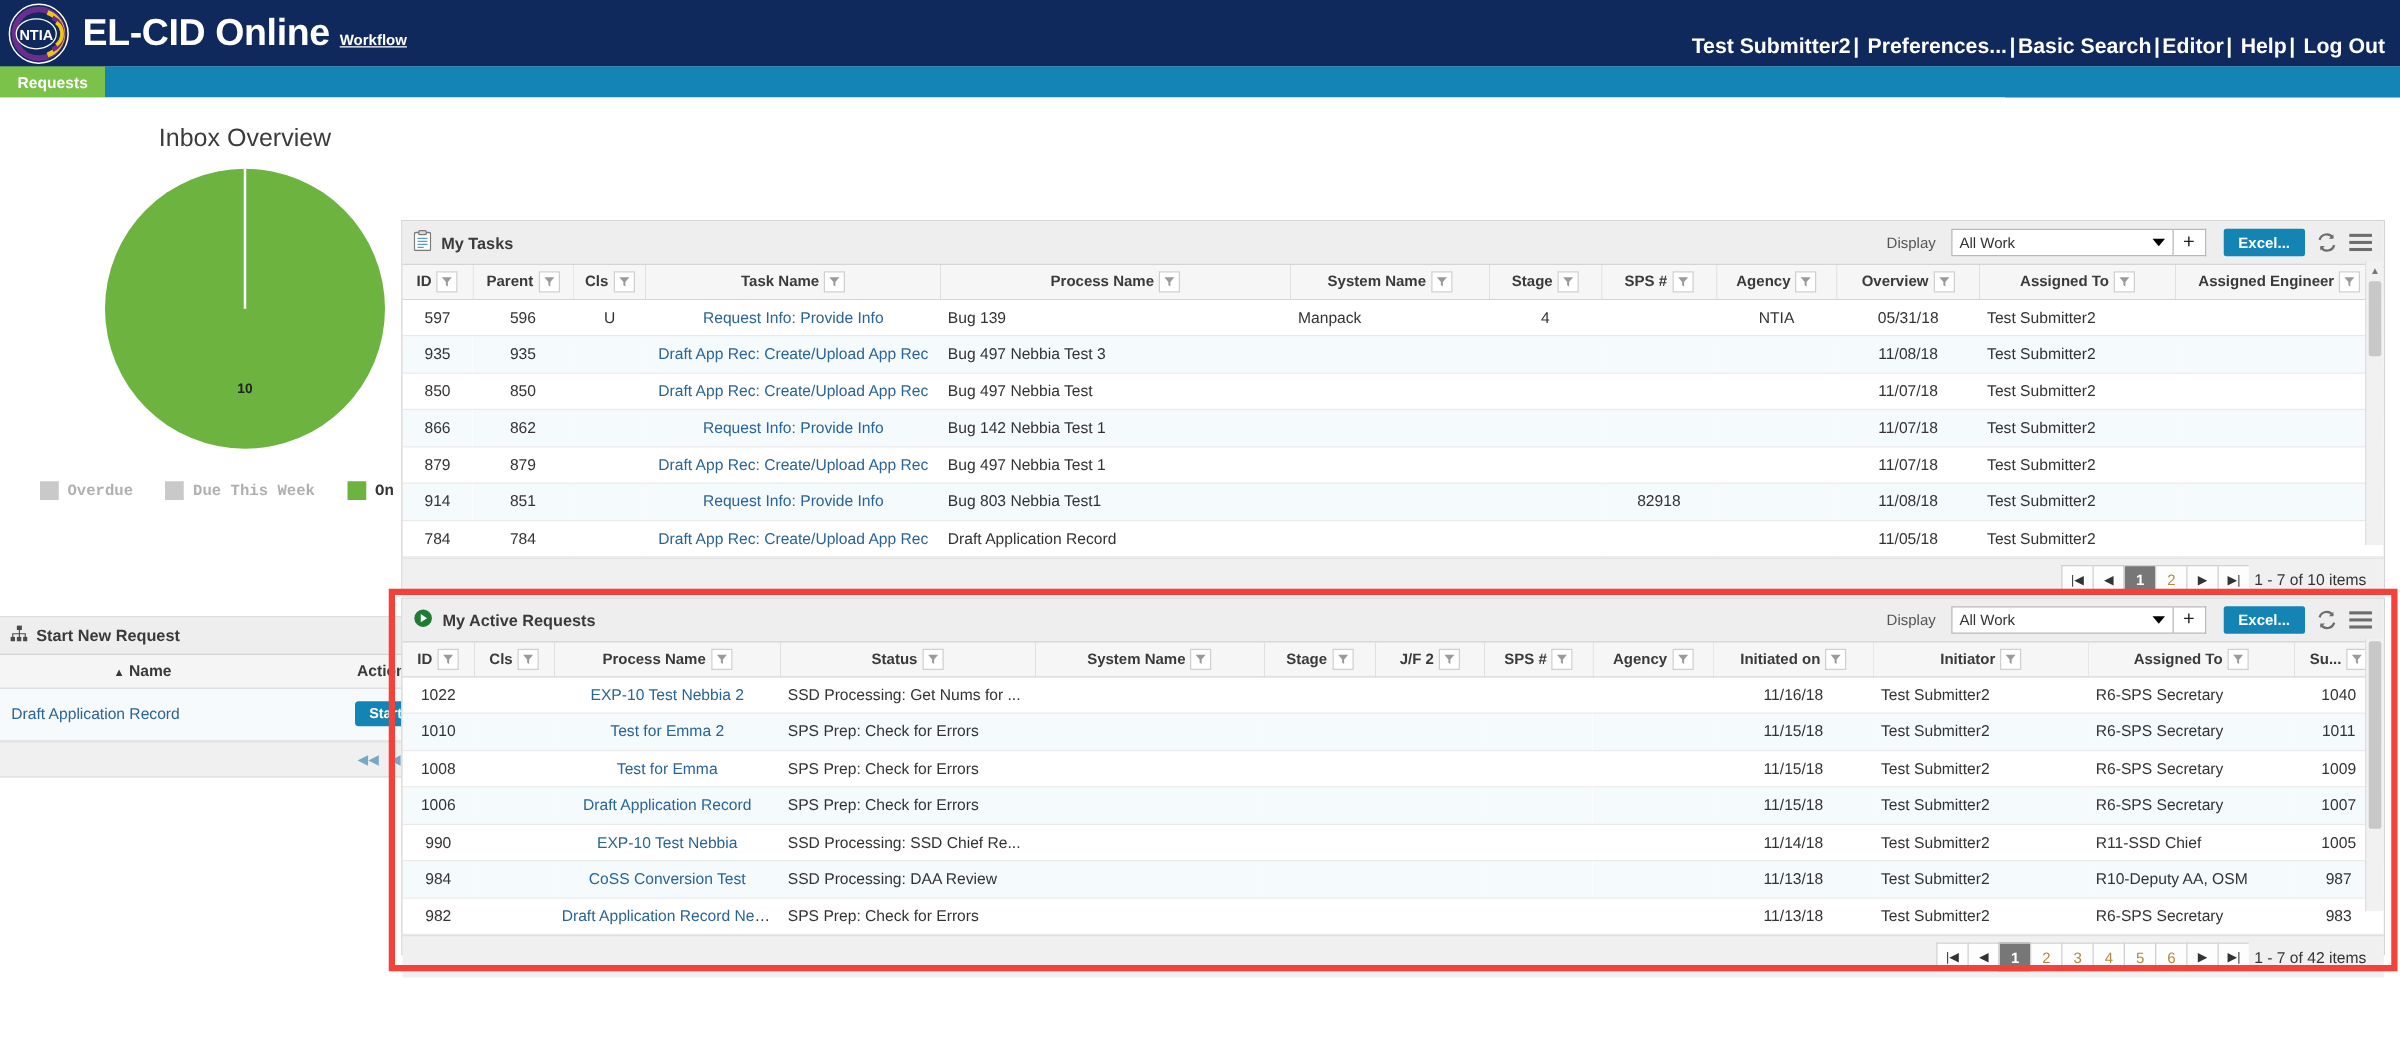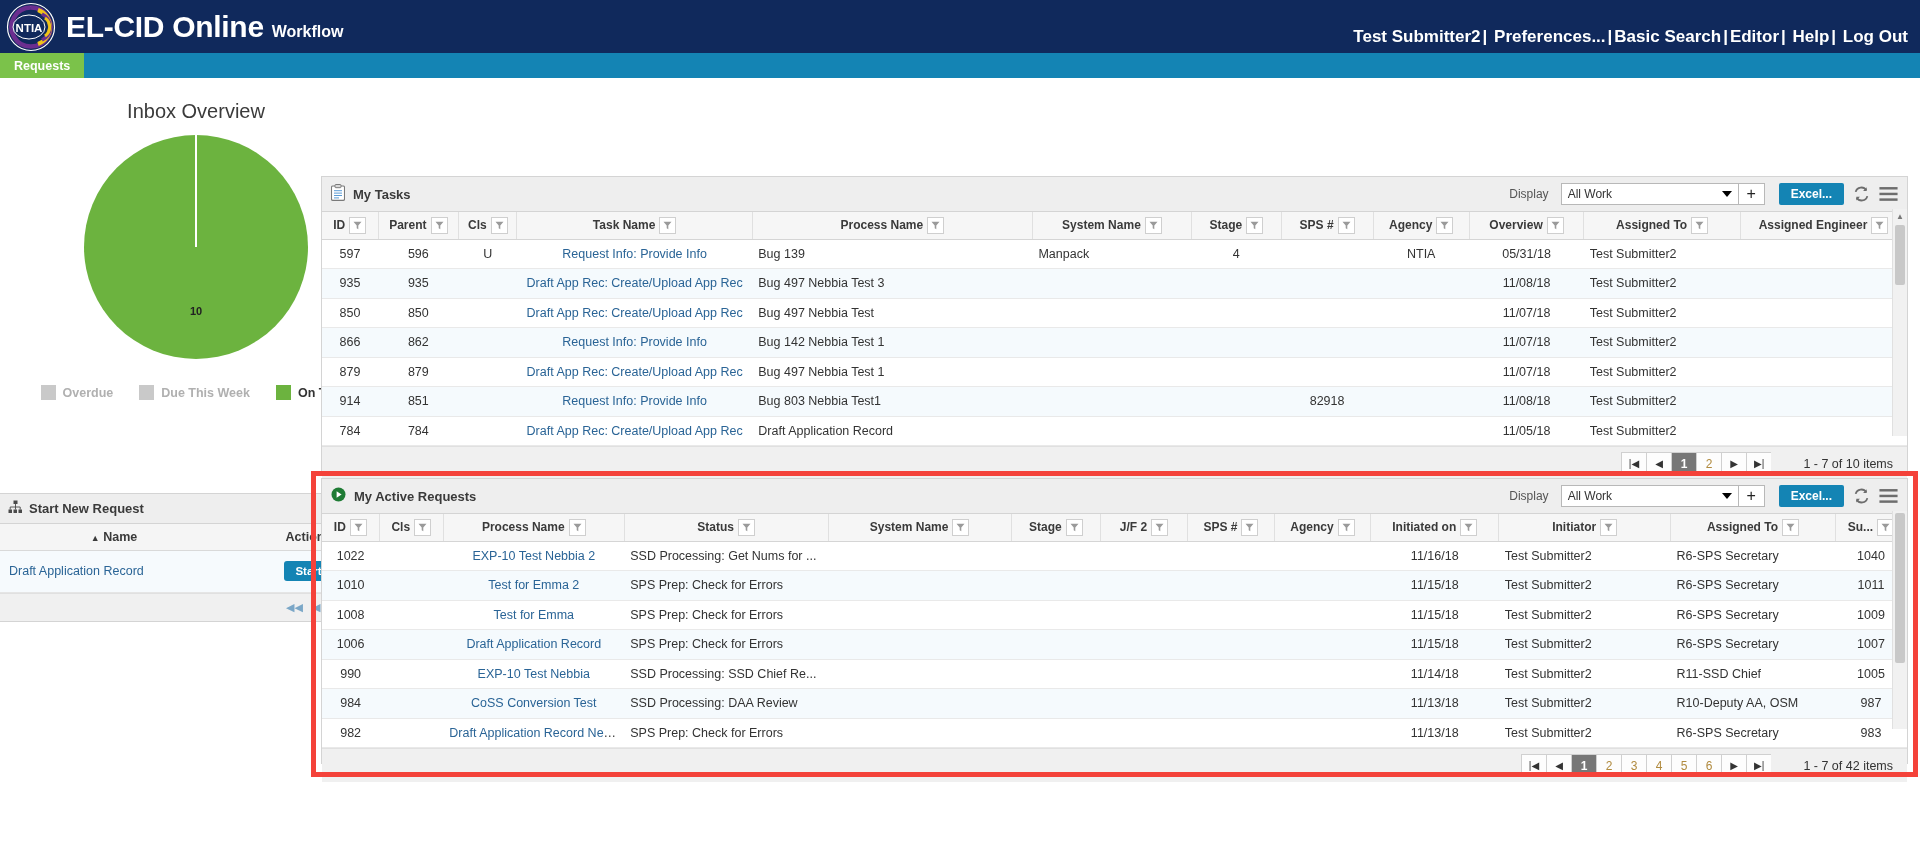--- a/index.html
+++ b/index.html
@@ -31,24 +31,25 @@
     display: flex; align-items: baseline;
     margin-left: 6px;
   }
   .brand-main {
     font-size: 30px;
     font-weight: bold;
     color: #ffffff;
     letter-spacing: -0.3px;
   }
   .brand-sub {
-    font-size: 16px;
+    font-size: 12px;
     font-weight: bold;
     color: #ffffff;
     margin-left: 8px;
+    text-decoration: underline;
   }
   .header-links {
     position: absolute;
     right: 12px;
     bottom: 6px;
     font-size: 17px;
     font-weight: bold;
     color: #ffffff;
     white-space: nowrap;
   }
@@ -122,20 +123,21 @@
     font-weight: bold;
     color: #222;
   }
   .legend {
     display: flex;
     justify-content: center;
     gap: 26px;
     margin-top: 26px;
     font-size: 12.5px;
     font-weight: bold;
+    font-family: Liberation Mono, monospace;
   }
   .legend-item { display: flex; align-items: center; gap: 7px; }
   .legend-swatch { width: 15px; height: 15px; display: inline-block; }
 
   
   .snr-panel {
     position: absolute;
     left: 0; top: 415px;
     width: 390px;
     background: #ffffff;
@@ -319,21 +321,21 @@
     border-right: none;
     background: #fdfdfd;
     display: inline-flex; align-items: center; justify-content: center;
     font-size: 12px; color: #b08a3e;
     cursor: pointer;
     padding: 0 7px;
   }
   .pg-btn:last-of-type { border-right: 1px solid #d0d0d0; }
   .pg-btn.nav { color: #333; font-size: 10px; }
   .pg-btn.active { background: #777777; color: #ffffff; font-weight: bold; }
-  .pg-info { font-size: 12.5px; color: #333; margin-left: 32px; }
+  .pg-info { font-size: 12.5px; color: #333; margin-left: 4px; }
 
   
   .vscroll {
     position: absolute;
     right: 0; top: 32px; bottom: 34px;
     width: 15px;
     background: #f1f1f1;
     border-left: 1px solid #e0e0e0;
   }
   .vscroll .thumb {

